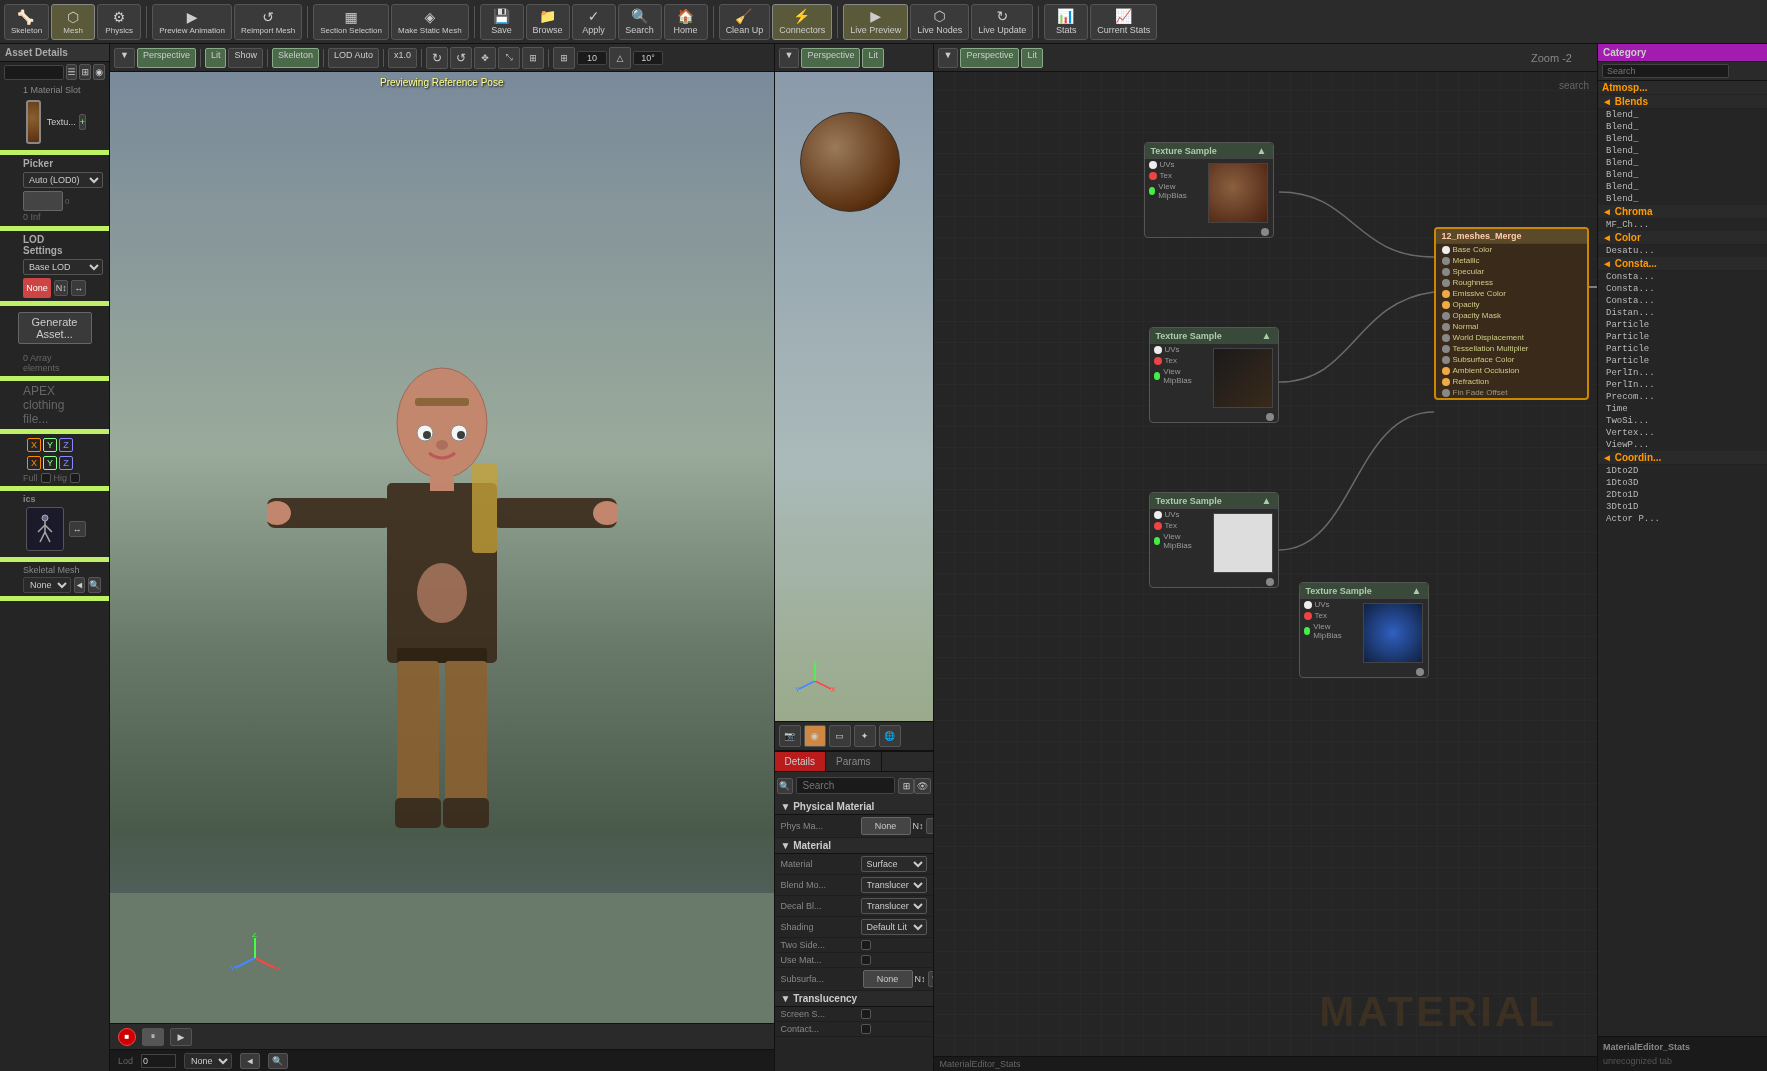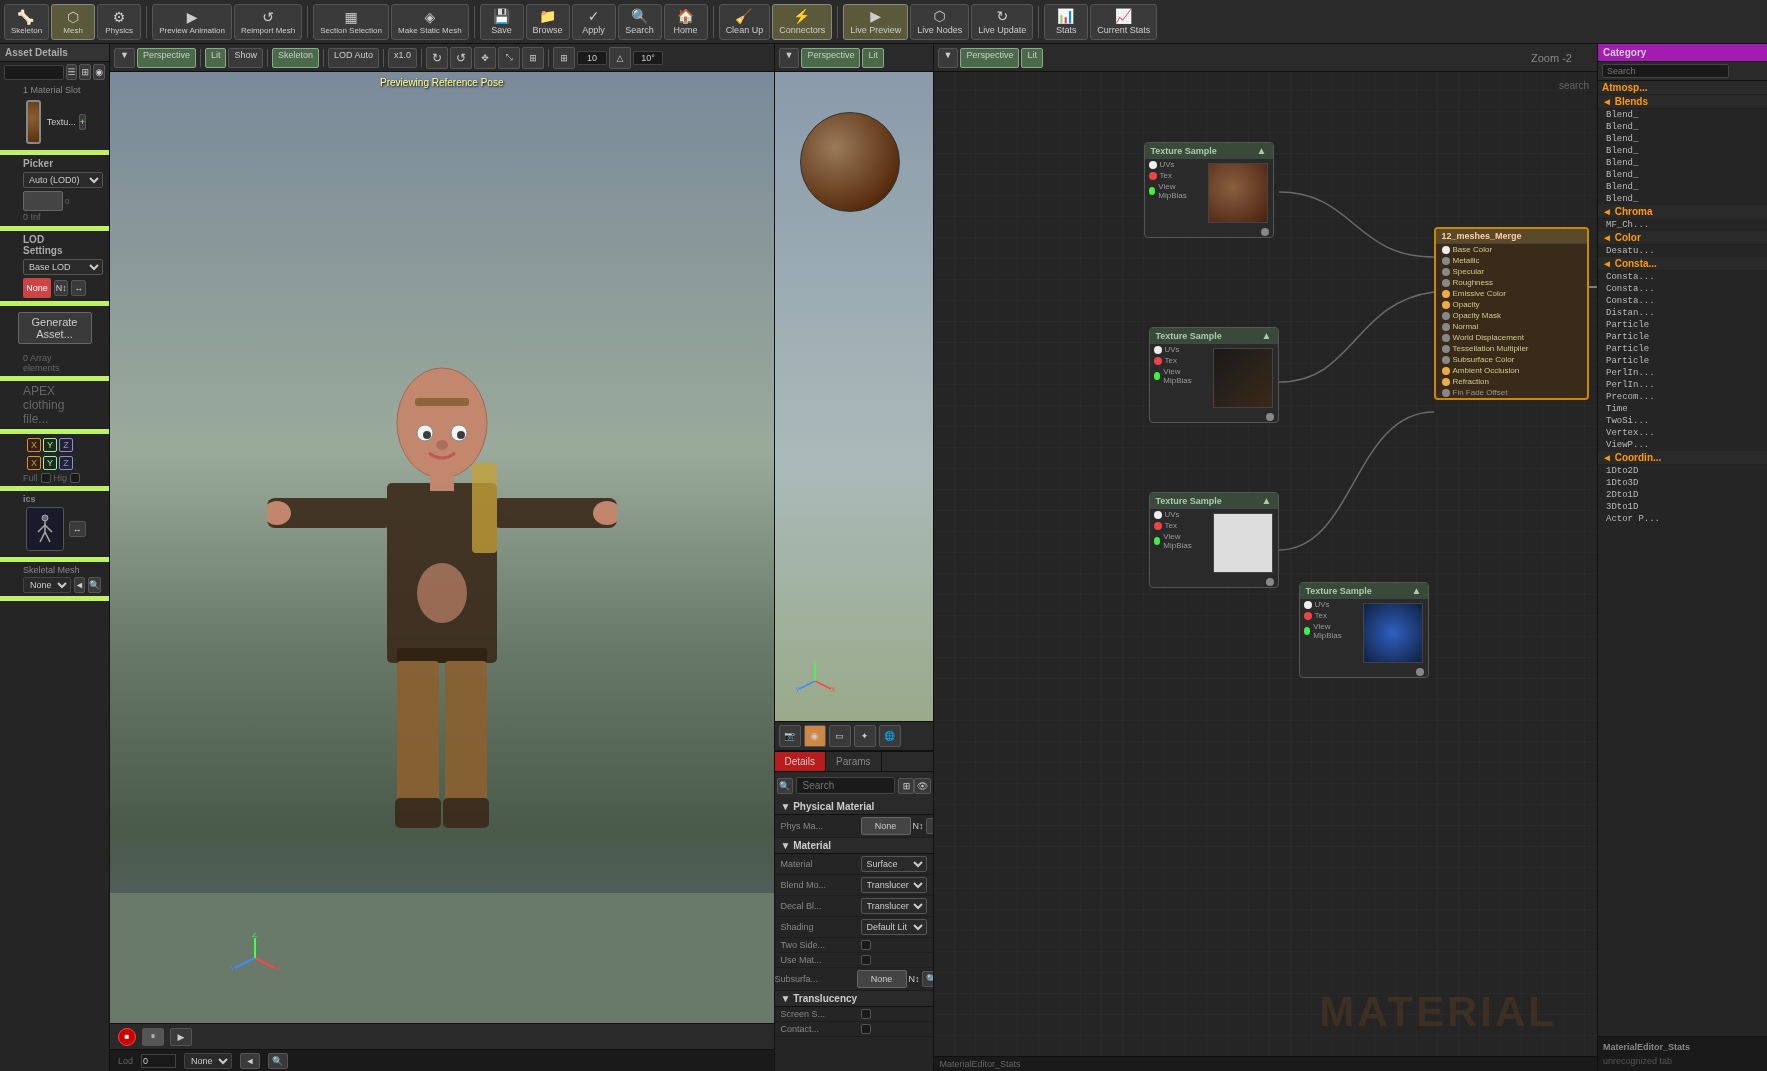--- a/index.html
+++ b/index.html
@@ -584,21 +584,21 @@
             <div class="checkbox"></div>
           </div>
       </div>
       <div class="field-row">
         <span class="field-label">Use Mat...</span>
         <div class="field-value">
             <div class="checkbox"></div>
           </div>
       </div>
 
-      <div style="display:flex;align-items:center;gap:2px;padding:2px 0;border-bottom:1px solid #1e1e1e;">
+      <div style="display:flex;align-items:center;gap:2px;padding:2px 6px;border-bottom:1px solid #1e1e1e;">
         <span class="field-label">Subsurfa...</span>
         <div style="display:flex;align-items:center;gap:2px;">
           <div style="width:50px;height:18px;background:#444;border:1px solid #666;border-radius:2px;font-size:9px;color:#ccc;display:flex;align-items:center;justify-content:center;">None</div>
           <span style="font-size:9px;">N↕</span>
           <span class="icon-btn">🔍</span>
         </div>
       </div>
 
       <div class="section-header">▼ <span>Translucency</span></div>
       <div class="field-row">

